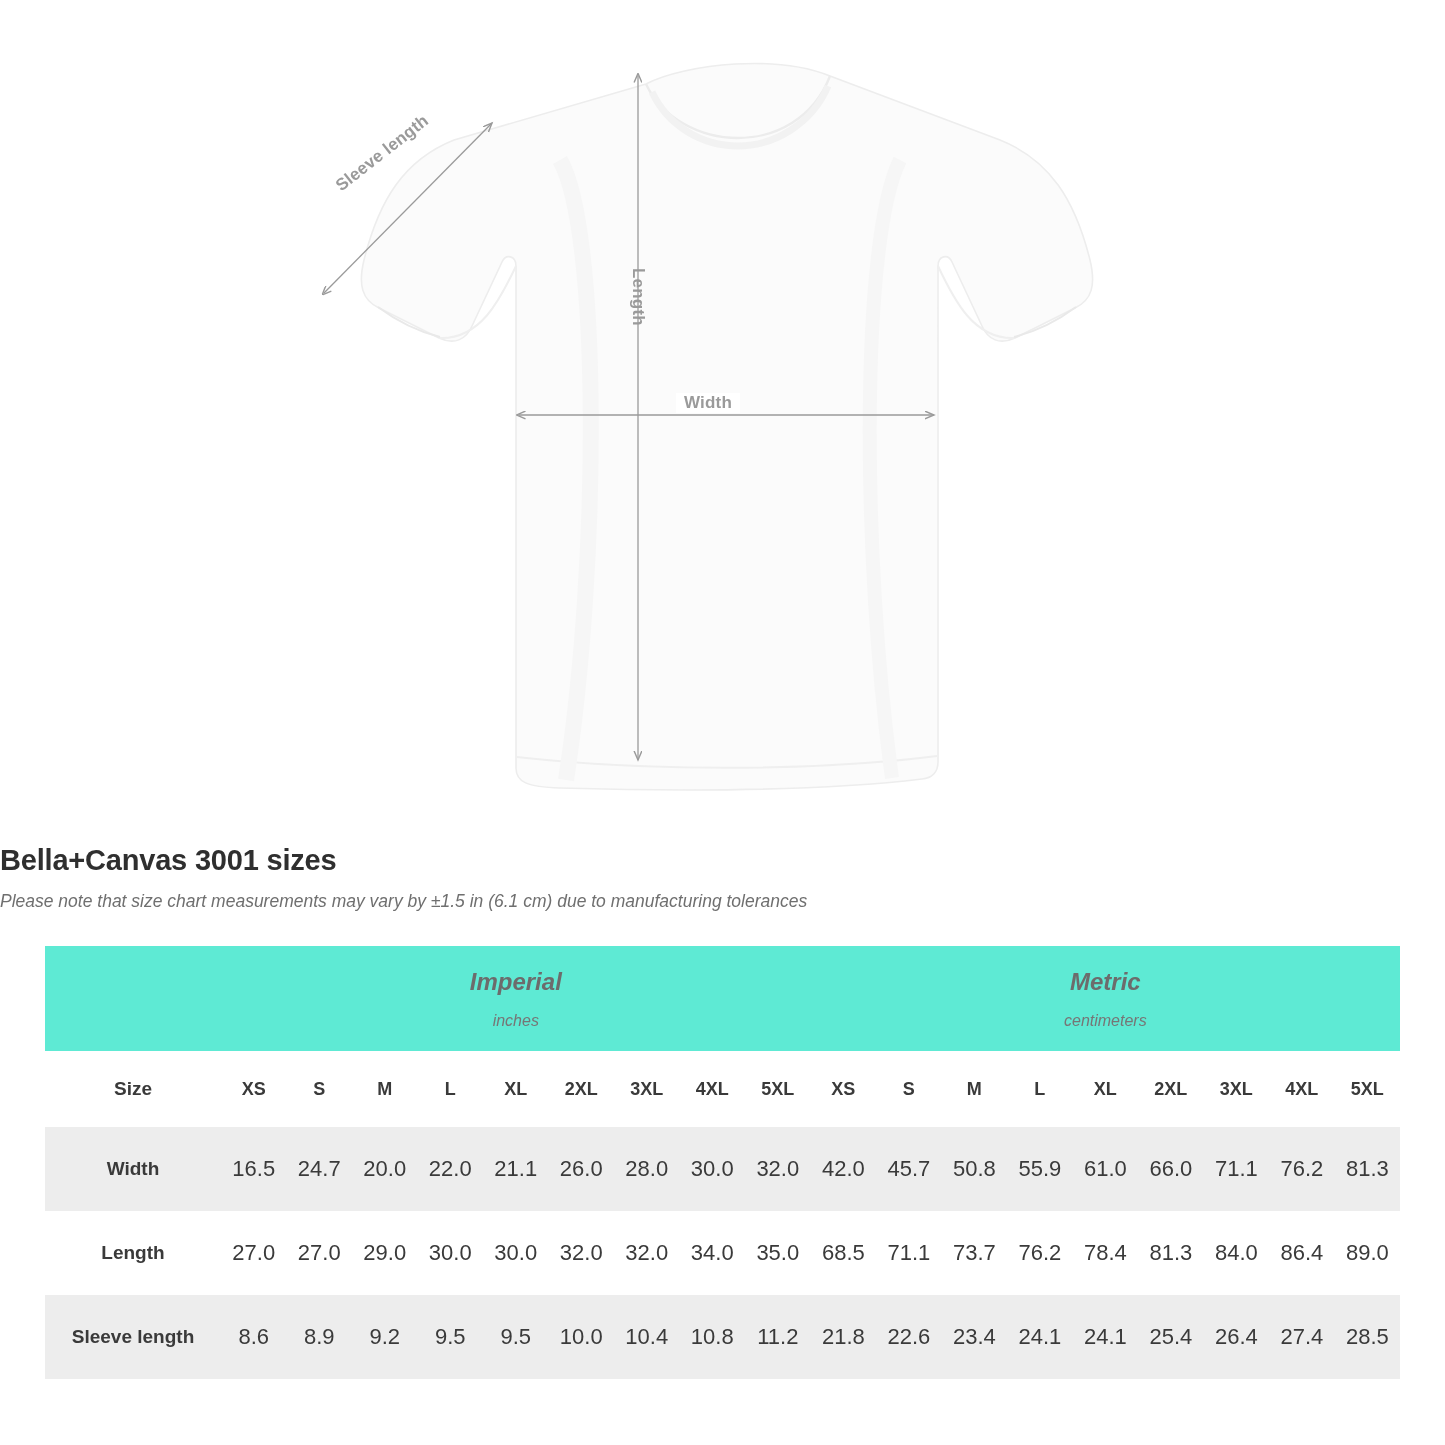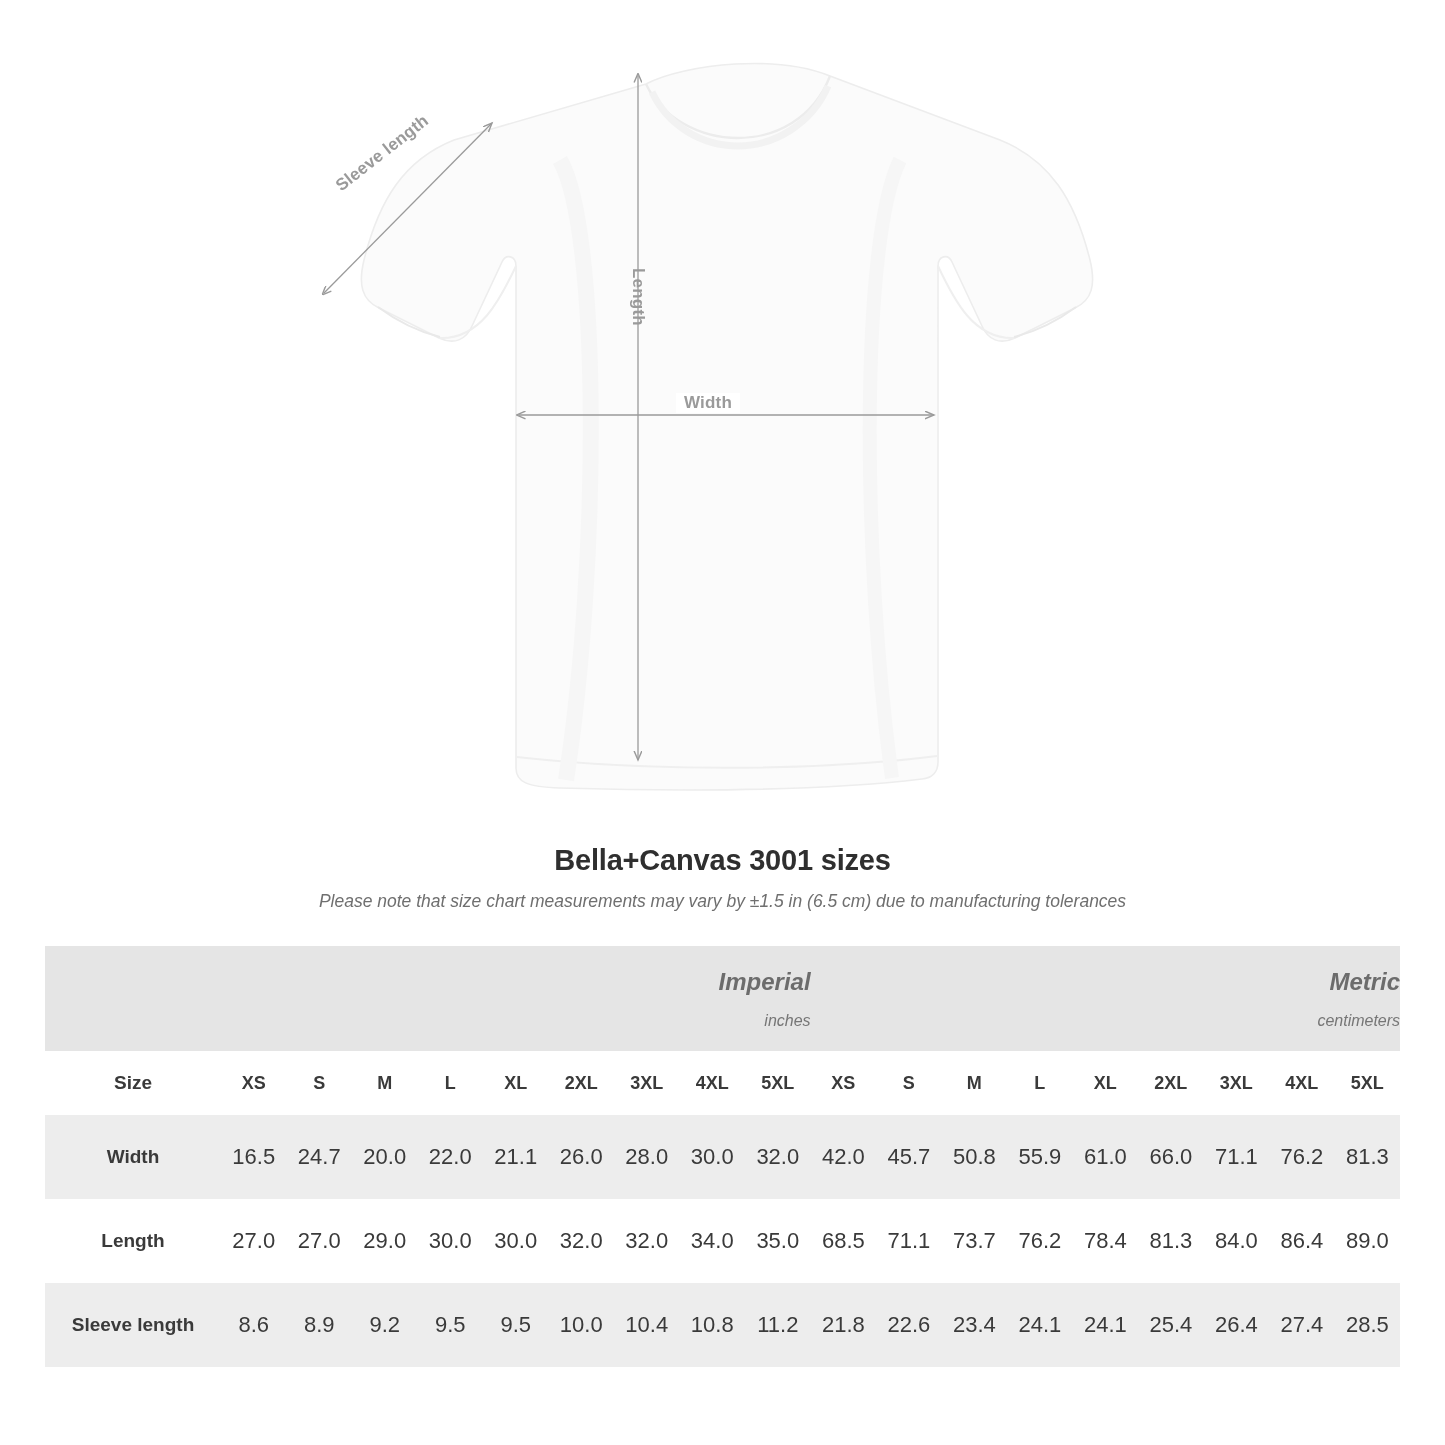--- a/index.html
+++ b/index.html
@@ -53,21 +53,21 @@
   }
   .label-width {
     left: 676px;
     top: 393px;
     background: #ffffff;
     padding: 0 8px;
   }
 
   
   .title-block {
-    text-align: center;
+    text-align: left;
     margin-top: 24px;
   }
   .chart-title {
     font-size: 29px;
     font-weight: bold;
     color: #2f2f2f;
     letter-spacing: -0.2px;
   }
   .chart-note {
     margin-top: 14px;
@@ -85,38 +85,38 @@
     border-collapse: collapse;
     width: 1355px;
     table-layout: fixed;
   }
   table.size-table td, table.size-table th {
     border: 0;
     padding: 0;
   }
   .unit-cell {
     height: 105px;
-    background: #e5e5e5;
-    text-align: right;
+    background: #5eead4;
+    text-align: center;
     vertical-align: middle;
   }
   .unit-name {
     font-size: 24px;
     font-style: italic;
     font-weight: bold;
     color: #6c6c6c;
   }
   .unit-sub {
     font-size: 16px;
     font-style: italic;
     color: #767676;
     margin-top: 16px;
   }
   .hdr-row td {
-    height: 64px;
+    height: 76px;
     background: #ffffff;
     text-align: center;
     vertical-align: middle;
     font-weight: bold;
     font-size: 18px;
     color: #3a3a3a;
   }
   .hdr-row td.rowhdr {
     font-size: 19px;
   }
@@ -196,21 +196,21 @@
       <line x1="324" y1="293" x2="492" y2="123" stroke="#9a9a9a" stroke-width="1.3" marker-start="url(#arrtail)" marker-end="url(#arrhead)"></line>
     </svg>
 
     <div class="dim-label label-sleeve">Sleeve length</div>
     <div class="dim-label label-length">Length</div>
     <div class="dim-label label-width">Width</div>
   </div>
 
   <div class="title-block">
     <div class="chart-title">Bella+Canvas 3001 sizes</div>
-    <div class="chart-note">Please note that size chart measurements may vary by ±1.5 in (6.5 cm) due to manufacturing tolerances</div>
+    <div class="chart-note">Please note that size chart measurements may vary by ±1.5 in (6.1 cm) due to manufacturing tolerances</div>
   </div>
 
   <div class="table-wrap">
     <table class="size-table">
       <colgroup>
         <col class="col-first">
         <col class="col-data">
           <col class="col-data">
           <col class="col-data">
           <col class="col-data">

